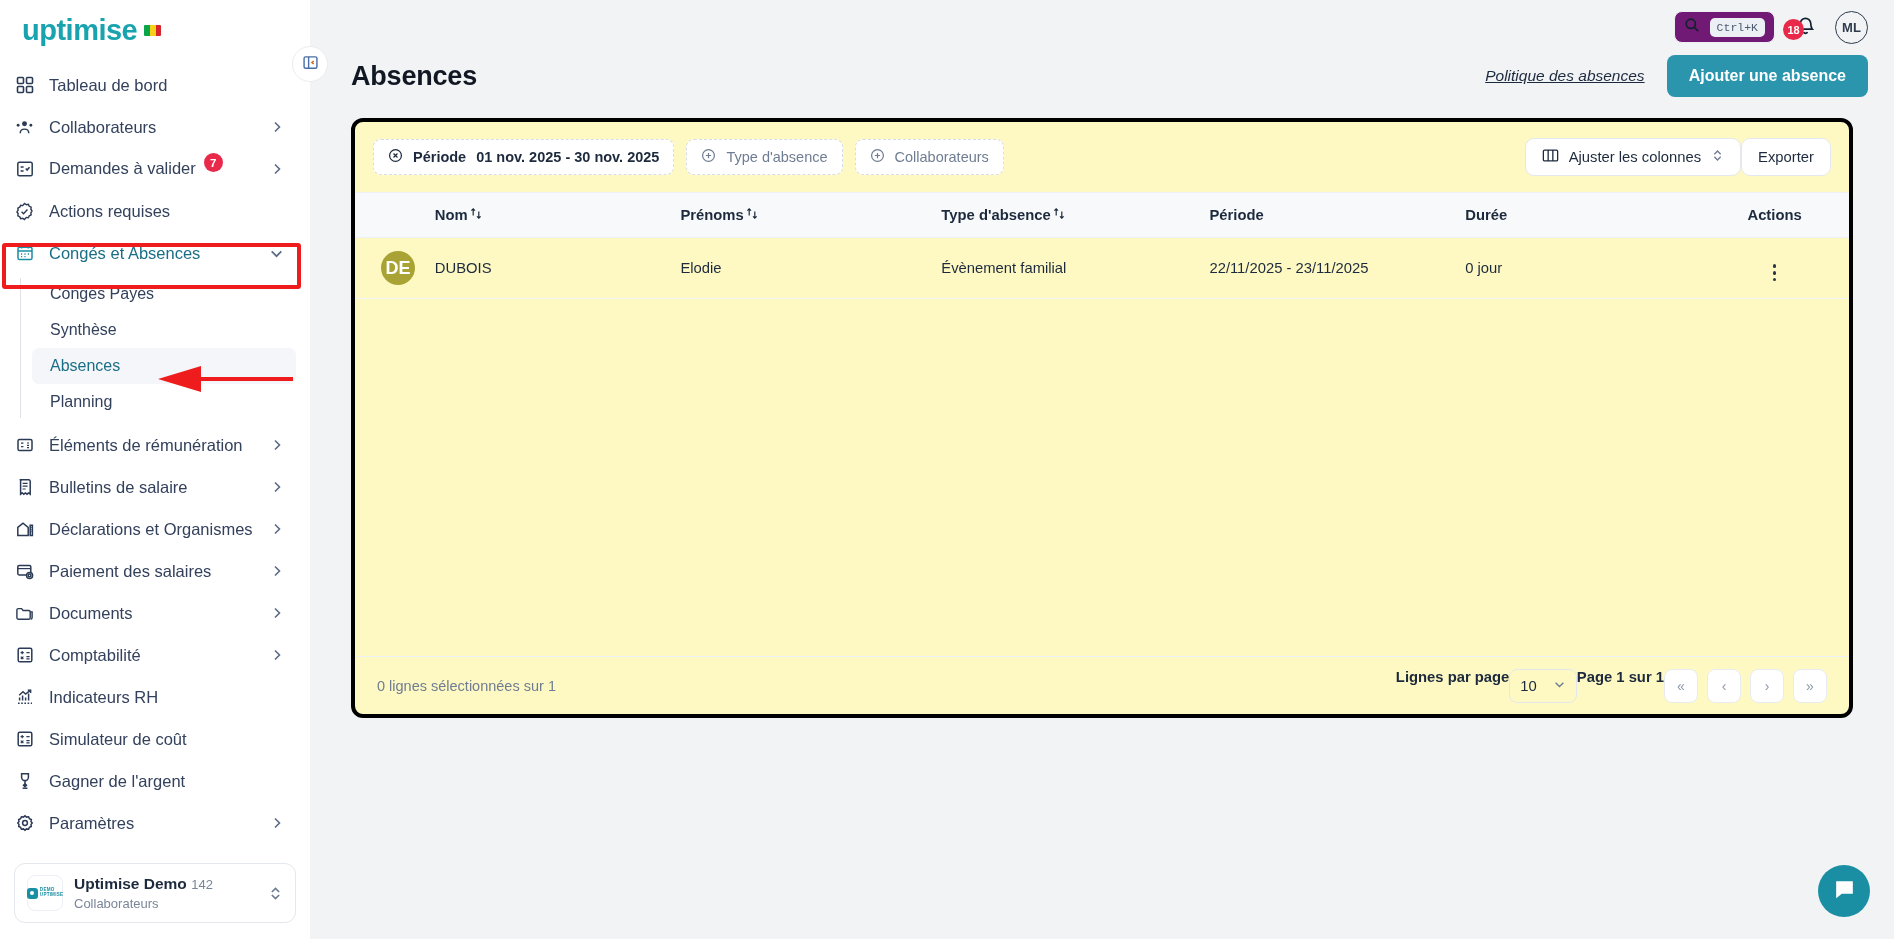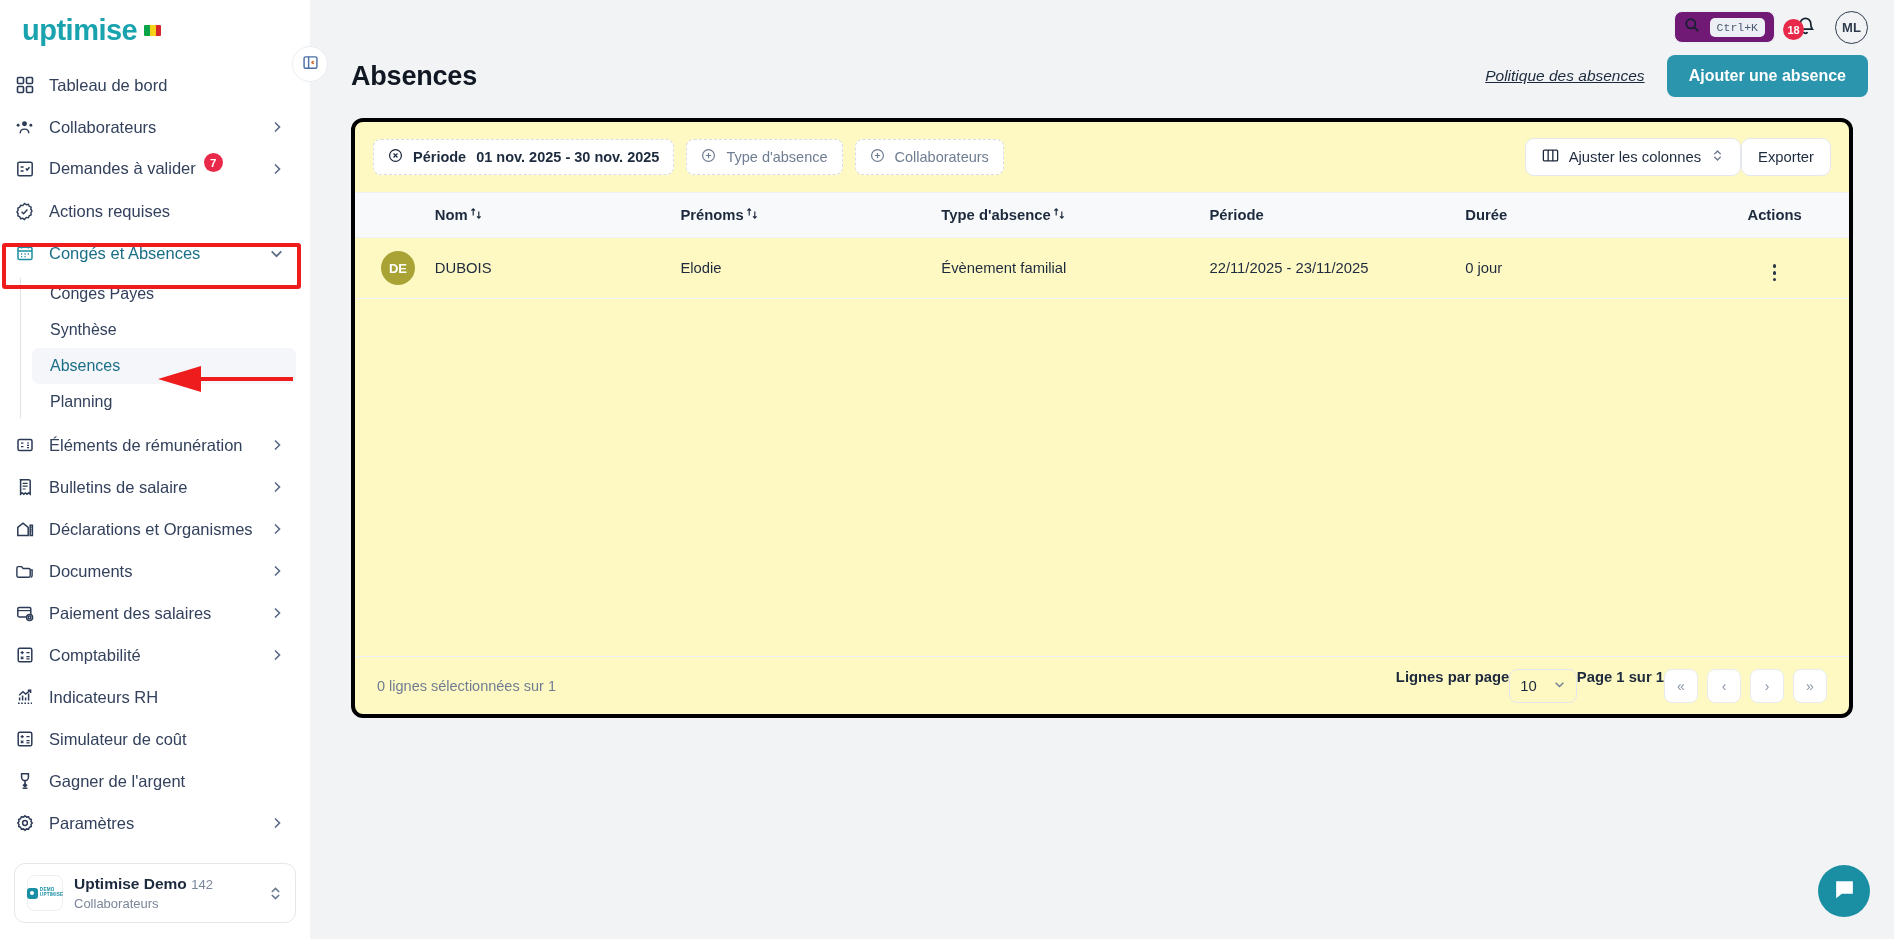--- a/index.html
+++ b/index.html
@@ -142,21 +142,21 @@
   tbody td { padding: 13px 0; font-size: 14.8px; color: #1d2a3d; border-bottom: 1px solid #f1f4f7; white-space: nowrap; }
   .col-av { width: 78px; padding-left: 26px !important; }
   .col-nom { width: 240px; }
   .col-pre { width: 255px; }
   .col-typ { width: 262px; }
   .col-per { width: 250px; }
   .col-dur { width: 255px; }
   .col-act { text-align: center; width: 120px; padding-right: 26px !important;}
   .avatar-pill {
     width: 34px; height: 34px; border-radius: 50%; background: #a8a334; color: #fff;
-    display: flex; align-items: center; justify-content: center; font-size: 13px; font-weight: 600;
+    display: flex; align-items: center; justify-content: center; font-size: 18px; font-weight: 600;
   }
   .dots-btn { display:inline-flex; flex-direction: column; gap: 3px; align-items: center; cursor: pointer; }
   .dots-btn i { width: 3.6px; height: 3.6px; border-radius: 50%; background: #2a3547; display:block; }
   .table-body-filler { flex: 1 1 auto; }
 
   .card-footer {
     border-top: 1px solid #eef1f5; height: 58px; display: flex; align-items: center;
     padding: 0 22px; flex: 0 0 58px;
   }
   .sel-text { font-size: 14.5px; color: #6f7d92; }
@@ -333,43 +333,43 @@
         <span class="lbl">Déclarations et Organismes</span>
         <span class="chev">
           <svg width="14" height="14" viewBox="0 0 14 14" fill="none" stroke="currentColor" stroke-width="1.6">
               <path d="M5 2.5 L9.5 7 L5 11.5"></path>
             </svg>
         </span>
       </div>
 
       <div class="nav-item">
         <span class="ico">
-          <svg width="19" height="19" viewBox="0 0 20 20" fill="none" stroke="currentColor" stroke-width="1.5">
-            <path d="M2 6.4a1.5 1.5 0 0 1 1.5-1.5h3.4l1.6 1.9h6A1.5 1.5 0 0 1 16 8.3v6.2a1.5 1.5 0 0 1-1.5 1.5h-11A1.5 1.5 0 0 1 2 14.5z"></path>
-            <path d="M16 8.3h2v6.2a1.5 1.5 0 0 1-1.5 1.5"></path>
-          </svg>
-        </span>
-        <span class="lbl">Documents</span>
-        <span class="chev">
-          <svg width="14" height="14" viewBox="0 0 14 14" fill="none" stroke="currentColor" stroke-width="1.6">
-              <path d="M5 2.5 L9.5 7 L5 11.5"></path>
-            </svg>
-        </span>
-      </div>
-
-      <div class="nav-item">
-        <span class="ico">
           <svg width="18" height="18" viewBox="0 0 18 18" fill="none" stroke="currentColor" stroke-width="1.5">
             <rect x="1.8" y="3.4" width="13" height="9.6" rx="1.4"></rect>
             <path d="M1.8 6.6h13" stroke-width="1.2"></path>
             <circle cx="13.6" cy="13.4" r="3" fill="#fff"></circle>
               <circle cx="13.6" cy="13.4" r="1.3"></circle>
           </svg>
         </span>
         <span class="lbl">Paiement des salaires</span>
+        <span class="chev">
+          <svg width="14" height="14" viewBox="0 0 14 14" fill="none" stroke="currentColor" stroke-width="1.6">
+              <path d="M5 2.5 L9.5 7 L5 11.5"></path>
+            </svg>
+        </span>
+      </div>
+
+      <div class="nav-item">
+        <span class="ico">
+          <svg width="19" height="19" viewBox="0 0 20 20" fill="none" stroke="currentColor" stroke-width="1.5">
+            <path d="M2 6.4a1.5 1.5 0 0 1 1.5-1.5h3.4l1.6 1.9h6A1.5 1.5 0 0 1 16 8.3v6.2a1.5 1.5 0 0 1-1.5 1.5h-11A1.5 1.5 0 0 1 2 14.5z"></path>
+            <path d="M16 8.3h2v6.2a1.5 1.5 0 0 1-1.5 1.5"></path>
+          </svg>
+        </span>
+        <span class="lbl">Documents</span>
         <span class="chev">
           <svg width="14" height="14" viewBox="0 0 14 14" fill="none" stroke="currentColor" stroke-width="1.6">
               <path d="M5 2.5 L9.5 7 L5 11.5"></path>
             </svg>
         </span>
       </div>
 
       <div class="nav-item">
         <span class="ico">
           <svg width="18" height="18" viewBox="0 0 18 18" fill="none" stroke="currentColor" stroke-width="1.5">

